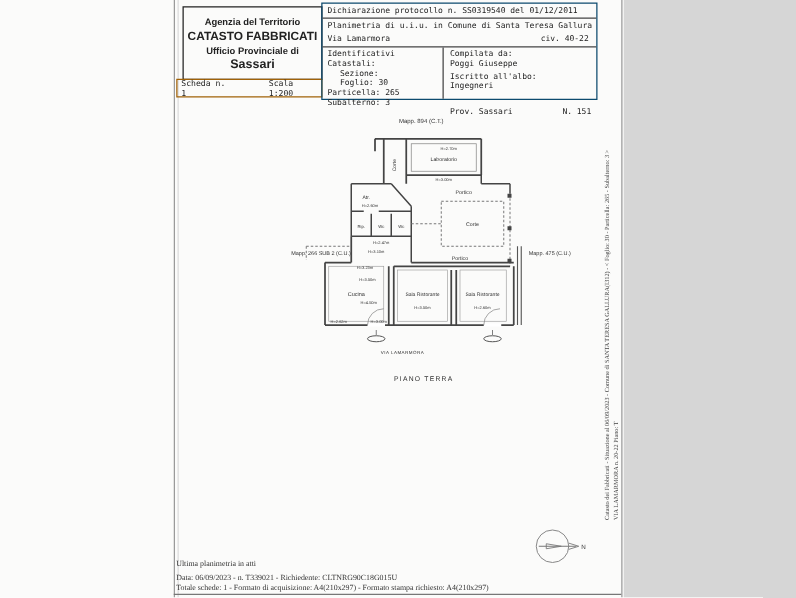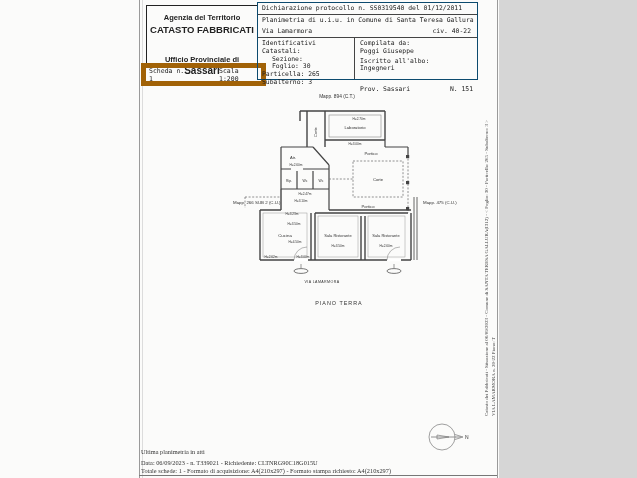--- a/index.html
+++ b/index.html
@@ -5,23 +5,23 @@
   html,body{margin:0;padding:0;}
   .stage{position:relative;width:637px;height:478px;background:#fbfbfa;overflow:hidden;
          font-family:"DejaVu Sans Mono",monospace;color:#222;}
   .abs{position:absolute;}
   .gray-band{left:499px;top:0;width:138px;height:478px;background:#d6d6d6;}
   .edge{background:#9a9a9a;}
   .agency-box{left:146px;top:5px;width:110px;height:57px;border:1px solid #222;
               text-align:center;font-family:"Liberation Sans",sans-serif;}
   .agency-box .l1{font-size:7.5px;font-weight:bold;margin-top:7px;}
   .agency-box .l2{font-size:9.5px;font-weight:bold;margin-top:2px;}
-  .agency-box .l3{font-size:7.5px;font-weight:bold;margin-top:20px;}
+  .agency-box .l3{font-size:7.5px;font-weight:bold;margin-top:1px;}
   .agency-box .l4{font-size:10px;font-weight:bold;margin-top:1px;}
-  .scheda-box{left:141px;top:63px;width:115px;height:13px;border:5px solid #a16207;
+  .scheda-box{left:141px;top:63px;width:115px;height:13px;border:1px solid #a16207;
               display:flex;align-items:center;font-size:6.5px;}
   .scheda-box .sch{margin-left:3px;}
   .scheda-box .sca{margin-left:28px;}
   .decl-table{left:257px;top:2px;width:219px;height:76px;border:1px solid #0c4a6e;font-size:6.4px;}
   .decl-row{height:11px;line-height:11px;padding-left:4px;white-space:nowrap;overflow:hidden;}
   .decl-row.b{border-bottom:1px solid #444;}
   .decl-row.street{display:flex;justify-content:space-between;padding-right:6px;}
   .decl-bottom{display:flex;border-top:1px solid #444;height:41px;}
   .decl-bottom .cell-l{width:92px;border-right:1px solid #444;padding:2px 0 0 4px;line-height:7.8px;}
   .decl-bottom .cell-r{flex:1;padding:2px 4px 0 5px;line-height:7.8px;}

